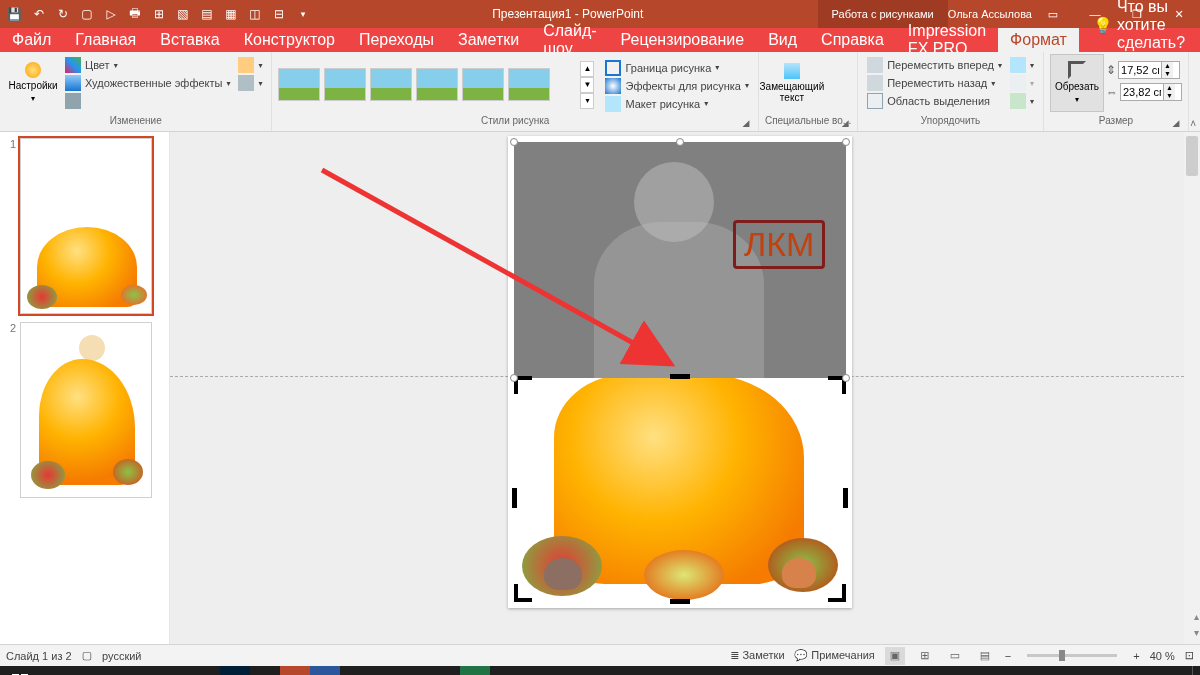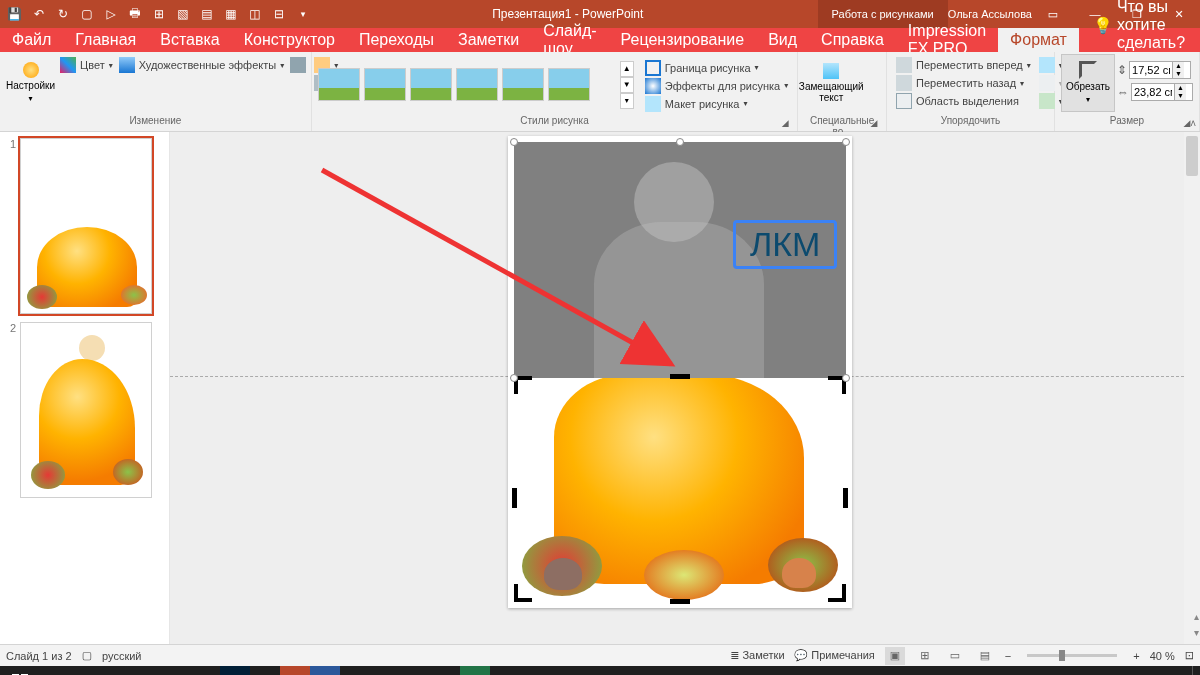--- a/index.html
+++ b/index.html
@@ -62,21 +62,21 @@
 .ch-bl { bottom:6px; left:6px; border-left:4px solid #000; border-bottom:4px solid #000; }
 .ch-br { bottom:6px; right:6px; border-right:4px solid #000; border-bottom:4px solid #000; }
 .ch-t { top:238px; left:50%; margin-left:-10px; width:20px; height:5px; background:#000; }
 .ch-b { bottom:4px; left:50%; margin-left:-10px; width:20px; height:5px; background:#000; }
 .ch-l { left:4px; top:352px; width:5px; height:20px; background:#000; }
 .ch-r { right:4px; top:352px; width:5px; height:20px; background:#000; }
 .sel-handle { position:absolute; width:8px; height:8px; background:#fff; border:1px solid #888; border-radius:50%; }
 
 .ruler-dash { position:absolute; left:0; right:16px; top:244px; border-top:1px dashed #AAA; }
 
-.annot-box { position:absolute; left:563px; top:88px; border:3px solid #3b82f6; border-radius:4px; padding:2px 14px; color:#0c4a6e; font-size:34px; font-weight:500; background:rgba(255,255,255,.0); }
+.annot-box { position:absolute; left:563px; top:88px; border:3px solid #7f1d1d; border-radius:4px; padding:2px 8px; color:#c2410c; font-size:34px; font-weight:500; background:rgba(255,255,255,.0); }
 .arrow-svg { position:absolute; left:146px; top:32px; pointer-events:none; }
 
 .autumn { position:absolute; }
 .autumn .dress { position:absolute; background:radial-gradient(circle at 40% 30%,#FFE082,#FFB300 40%,#F57C00 80%); }
 .autumn .leaves { position:absolute; background:radial-gradient(circle,#E53935,#7CB342); border-radius:50%; }
 
 
 .statusbar { height:22px; background:#F3F3F3; border-top:1px solid #D4D4D4; display:flex; align-items:center; font-size:11px; color:#444; padding:0 6px; gap:10px; }
 .statusbar .spacer { flex:1; }
 .view-btn { width:20px; height:18px; display:flex; align-items:center; justify-content:center; cursor:pointer; color:#666; }
@@ -150,21 +150,21 @@
 
 <div class="ribbon">
 
   <div class="group" style="min-width:240px;">
     <div class="group-body">
       <div class="big-btn">
         <span class="ico-box" style="background:radial-gradient(#FFE082,#FFA000);border-radius:50%;"></span>
         <span>Настройки</span>
           <span style="font-size:8px;">▾</span>
       </div>
-      <div style="display:flex;flex-direction:row;gap:0;padding-top:2px;">
+      <div style="display:flex;flex-direction:column;gap:0;padding-top:2px;">
         <div class="small-row">
             <span class="ico-box" style="background:linear-gradient(45deg,#E91E63,#2196F3,#4CAF50);"></span>
             <span>Цвет</span> 
             <span style="font-size:8px;">▾</span>
           </div>
         <div class="small-row">
             <span class="ico-box" style="background:linear-gradient(#90CAF9,#1976D2);"></span>
             <span>Художественные эффекты</span> 
             <span style="font-size:8px;">▾</span>
           </div>

